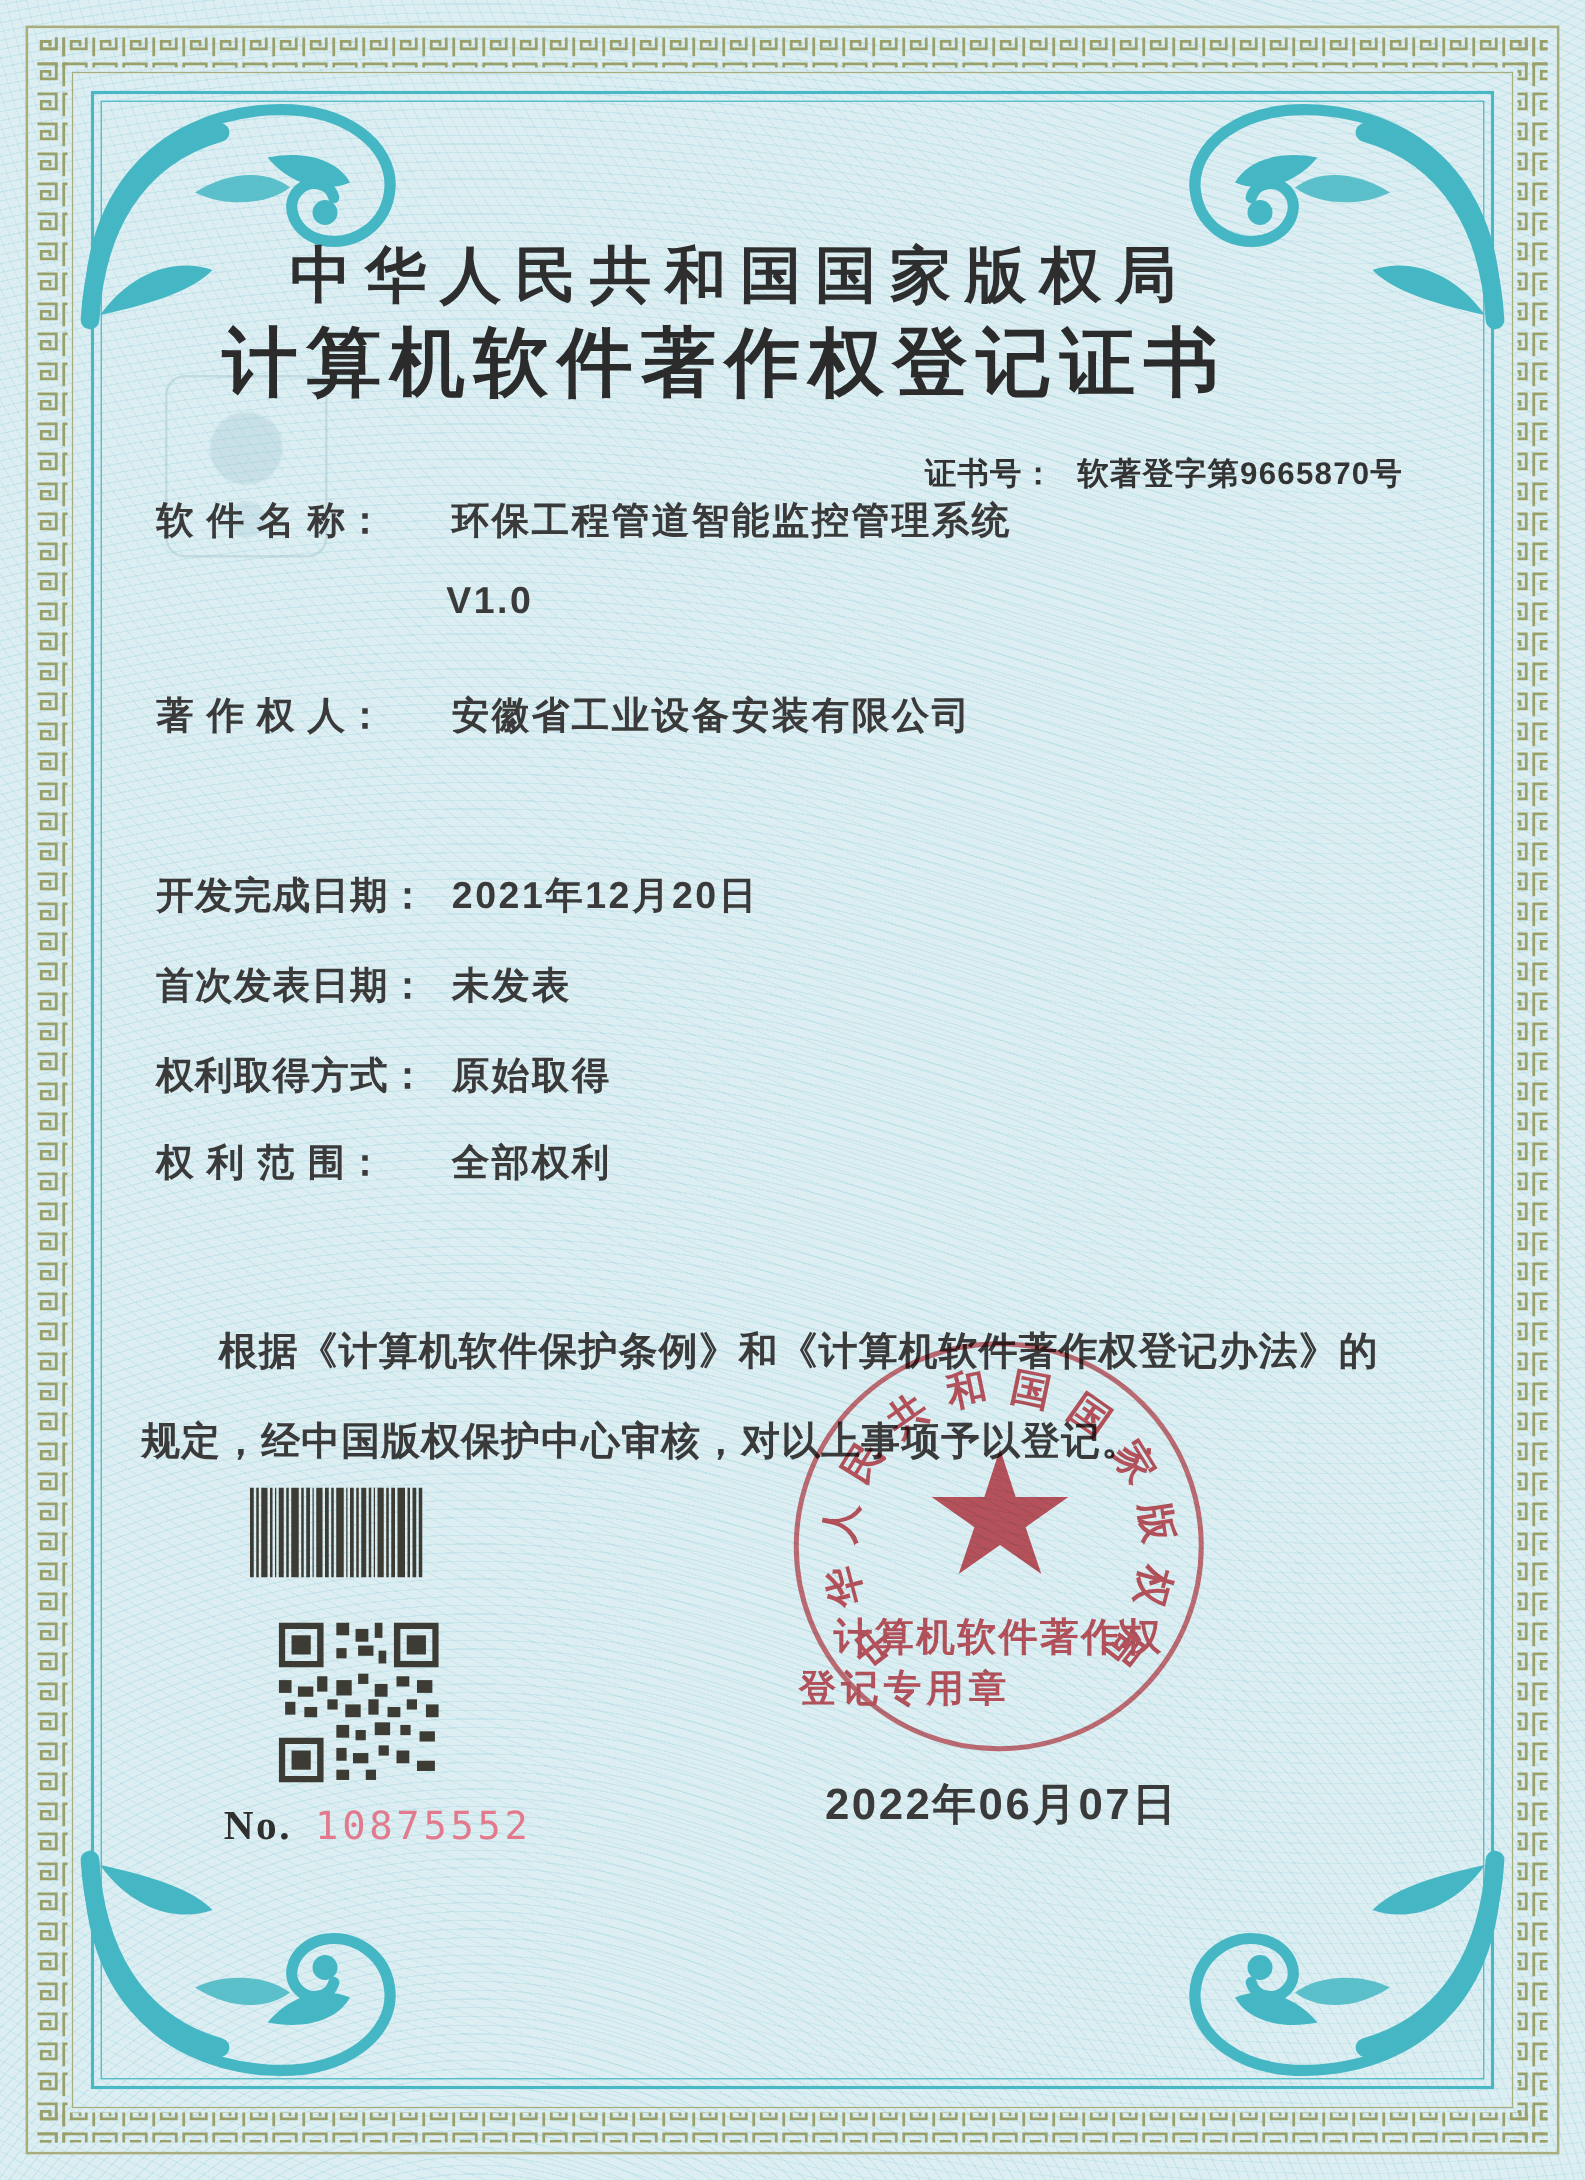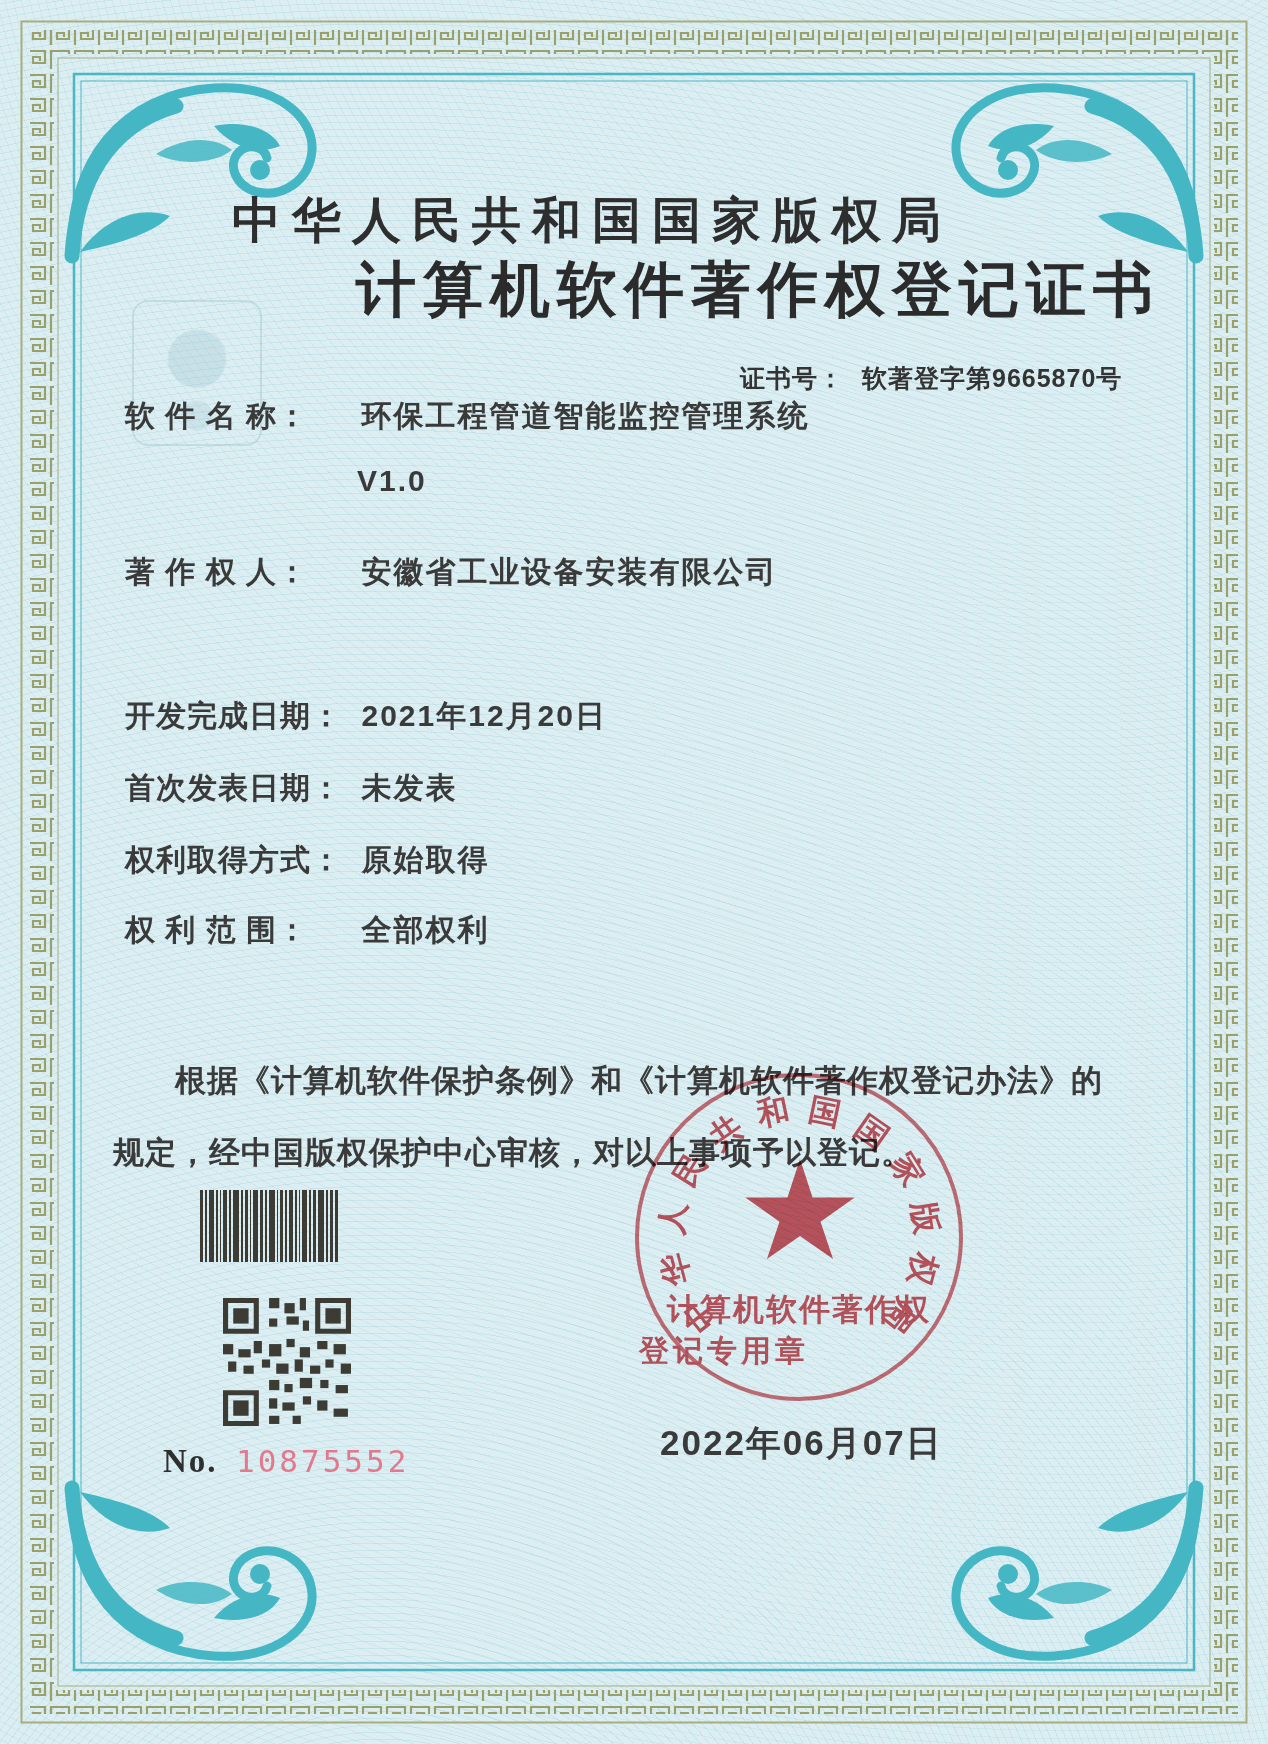--- a/index.html
+++ b/index.html
@@ -15,21 +15,21 @@
     color:#3a3a3a;
   }
   .frame-svg{position:absolute;left:0;top:0;width:1268px;height:1744px;pointer-events:none;}
 
   .authority{
     position:absolute;left:12px;top:188px;width:1160px;text-align:center;
     font-family:"Liberation Serif","DejaVu Serif",serif;
     font-size:49px;font-weight:bold;letter-spacing:11px;color:#2e2e2e;
   }
   .cert-title{
-    position:absolute;left:0;top:250px;width:1160px;text-align:right;
+    position:absolute;left:0;top:250px;width:1160px;text-align:center;
     font-family:"Liberation Serif","DejaVu Serif",serif;
     font-size:60px;font-weight:bold;letter-spacing:7px;color:#2b2b2b;
   }
   .certno{
     position:absolute;left:740px;top:362px;
     font-size:25px;font-weight:bold;color:#333;letter-spacing:1px;white-space:nowrap;
   }
   .certno .lbl{margin-right:18px;margin-top:28px;}
 
   .watermark{
@@ -59,21 +59,21 @@
   }
   .para-line.l1{left:175px;top:1060px;}
   .para-line.l2{left:113px;top:1132px;}
 
   .barcode{position:absolute;left:200px;top:1190px;width:138px;height:72px;}
   .qrcode{position:absolute;left:223px;top:1298px;width:128px;height:128px;}
 
   .no-line{position:absolute;left:163px;top:1443px;white-space:nowrap;}
   .no-line .no-lbl{
     font-family:"Liberation Serif","DejaVu Serif",serif;
-    font-size:33px;font-weight:bold;color:#2f2f2f;letter-spacing:2px;
+    font-size:33px;font-weight:bold;color:#2f2f2f;letter-spacing:2px;margin-left:16px;
   }
   .no-line .no-val{
     font-family:"DejaVu Sans Mono","Liberation Mono",monospace;
     font-size:31px;color:#e2798c;letter-spacing:3px;margin-left:14px;
   }
 
   .issue-date{
     position:absolute;left:660px;top:1420px;width:270px;text-align:center;
     font-size:35px;font-weight:bold;color:#3a3a3a;letter-spacing:2px;white-space:nowrap;
   }

